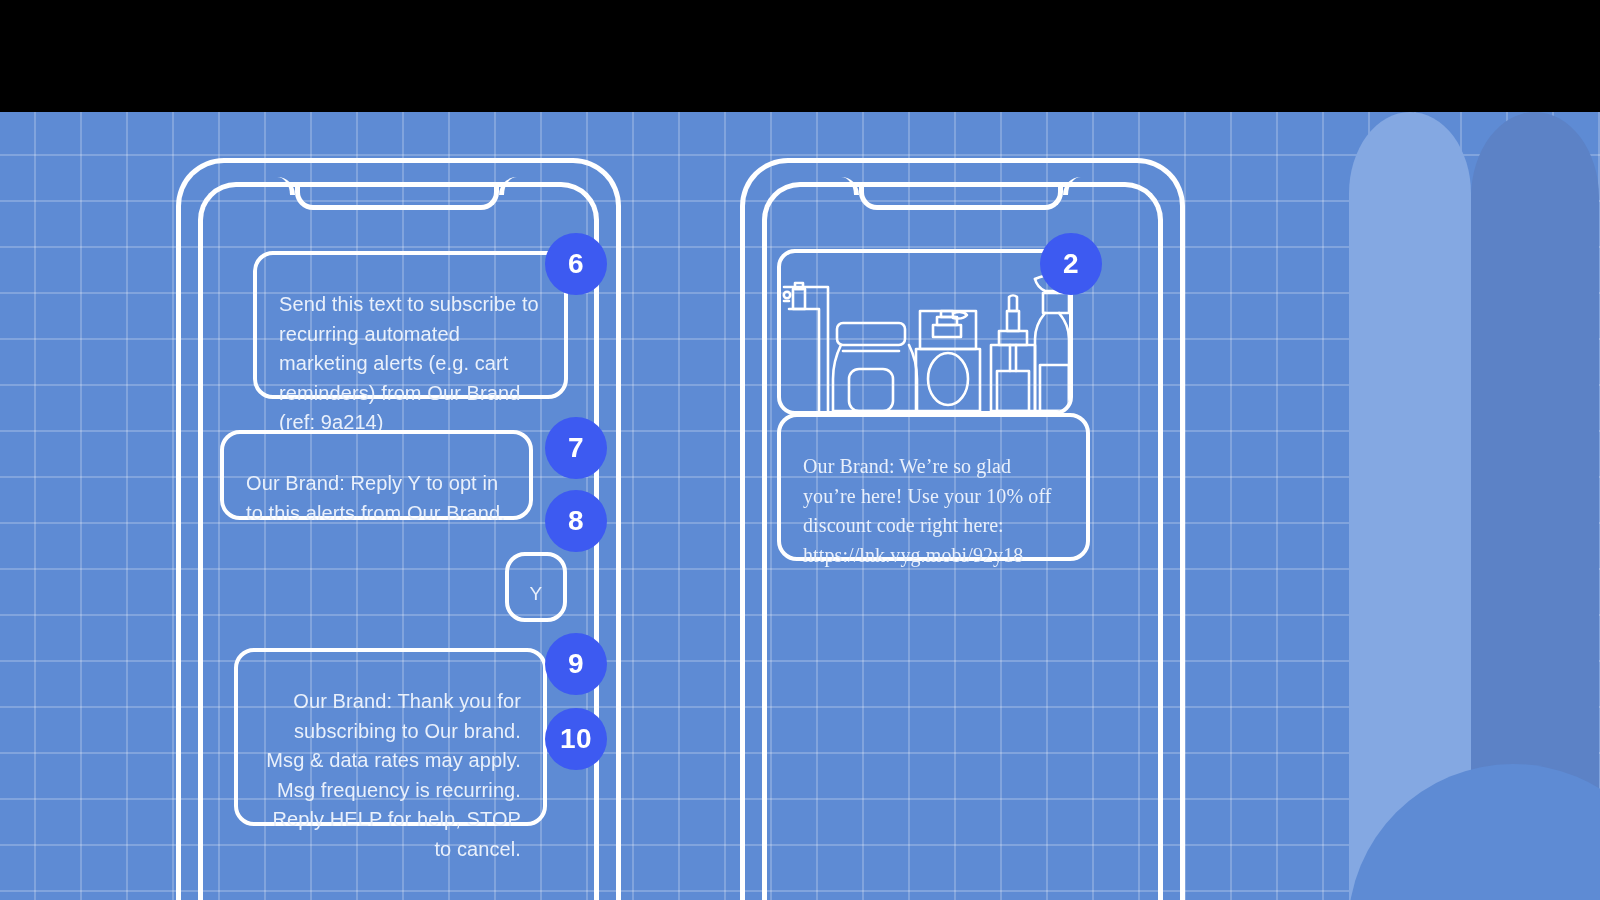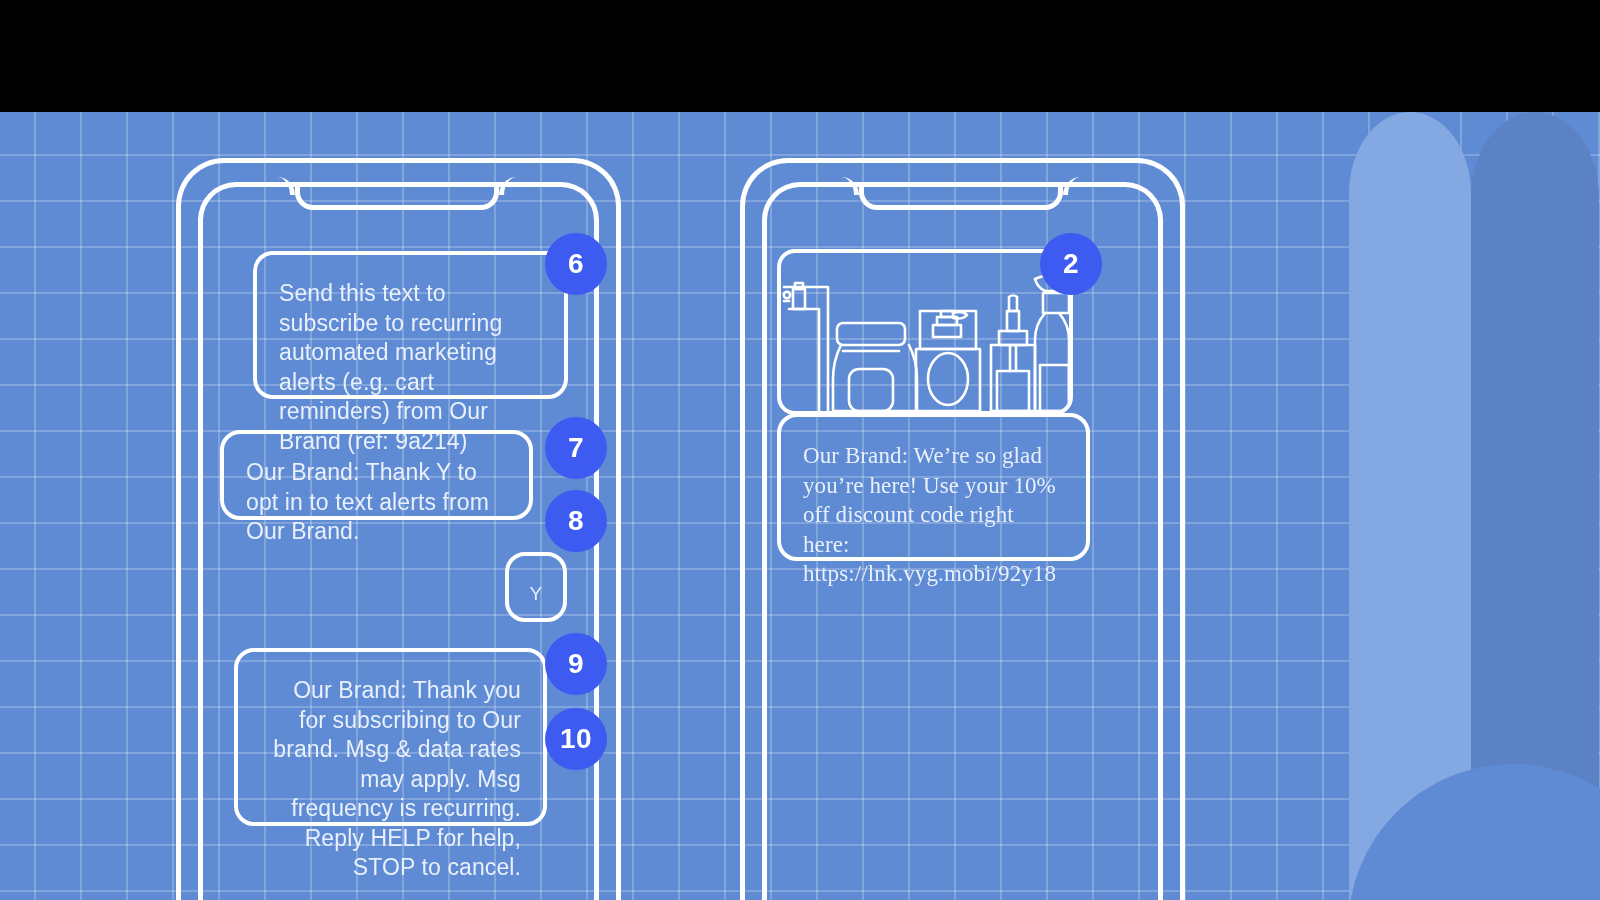--- a/index.html
+++ b/index.html
@@ -50,22 +50,22 @@
   .notch:before,.notch:after{
     content:"";position:absolute;top:-5px;width:18px;height:18px;
     border-top:5px solid #fff;box-sizing:border-box;
   }
   .notch:before{left:-23px;border-right:5px solid #fff;border-top-right-radius:18px;border-top:none;}
   .notch:after{right:-23px;border-left:5px solid #fff;border-top-left-radius:18px;border-top:none;}
 
   
   .bubble{
     position:absolute;border:4px solid #FFFFFF;border-radius:20px;
-    color:#E9F0FB;font-size:23px;line-height:29.5px;
-    padding:24px 22px;box-sizing:border-box;
+    color:#E9F0FB;font-size:20px;line-height:29.5px;
+    padding:35px 22px;box-sizing:border-box;
     letter-spacing:.1px;
     font-family:"Liberation Sans",sans-serif;
   }
   .bubble.reply{
     display:flex;align-items:flex-end;justify-content:center;
     font-size:19px;padding:0 0 10px 0;
   }
 
   
   .badge{
@@ -95,21 +95,21 @@
     <div id="curl-circle"></div>
 
     <div class="phone">
       <div class="frame-outer" style="left:176px;top:46px;width:435px;height:742px;"></div>
       <div class="frame-inner" style="left:198px;top:70px;width:391px;height:718px;">
         <div class="notch" style="left:92px;width:204px;"></div>
       </div>
 
       <div class="bubble" style="left:253px;top:139px;width:315px;height:148px;">Send this text to subscribe to recurring automated marketing alerts (e.g. cart reminders) from Our Brand (ref: 9a214)</div>
 
-      <div class="bubble" style="left:220px;top:318px;width:313px;height:90px;">Our Brand: Thank Y to opt in to text alerts from Our Brand.</div>
+      <div class="bubble" style="left:220px;top:318px;width:313px;height:90px;">Our Brand: Reply Y to opt in to this alerts from Our Brand.</div>
 
       <div class="bubble reply" style="left:505px;top:440px;width:62px;height:70px;">Y</div>
 
       <div class="bubble" style="left:234px;top:536px;width:313px;height:178px;text-align:right;">Our Brand: Thank you for subscribing to Our brand. Msg &amp; data rates may apply. Msg frequency is recurring. Reply HELP for help, STOP to cancel.</div>
     </div>
 
     <div class="phone">
       <div class="frame-outer" style="left:740px;top:46px;width:435px;height:742px;"></div>
       <div class="frame-inner" style="left:762px;top:70px;width:391px;height:718px;">
         <div class="notch" style="left:92px;width:204px;"></div>

